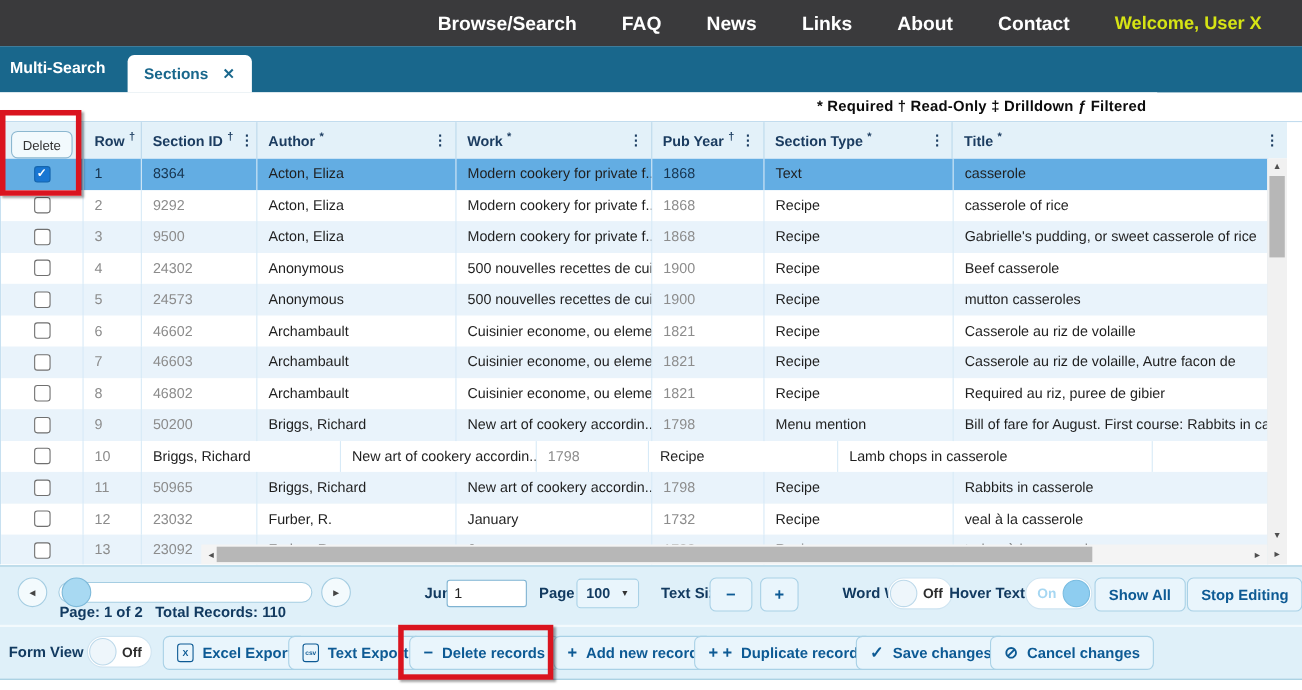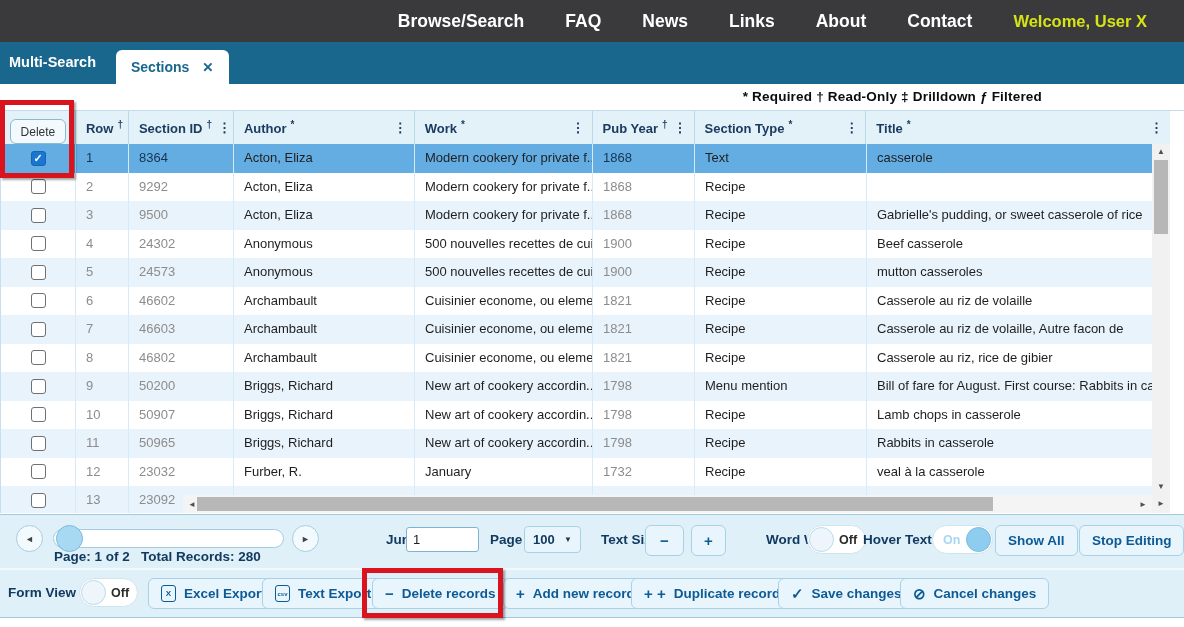--- a/index.html
+++ b/index.html
@@ -178,20 +178,21 @@
         <div class="grow">
           <div class="cell c-del ccheck">
             <div class="checkbox"></div>
           </div>
           <div class="cell c-row gray">2</div>
           <div class="cell c-sid gray">9292</div>
           <div class="cell c-auth">Acton, Eliza</div>
           <div class="cell c-work">Modern cookery for private f...</div>
           <div class="cell c-year gray">1868</div>
           <div class="cell c-type">Recipe</div>
+          <div class="cell c-title">casserole of rice</div>
         </div>
         <div class="grow stripe">
           <div class="cell c-del ccheck">
             <div class="checkbox"></div>
           </div>
           <div class="cell c-row gray">3</div>
           <div class="cell c-sid gray">9500</div>
           <div class="cell c-auth">Acton, Eliza</div>
           <div class="cell c-work">Modern cookery for private f...</div>
           <div class="cell c-year gray">1868</div>
@@ -249,40 +250,39 @@
         <div class="grow">
           <div class="cell c-del ccheck">
             <div class="checkbox"></div>
           </div>
           <div class="cell c-row gray">8</div>
           <div class="cell c-sid gray">46802</div>
           <div class="cell c-auth">Archambault</div>
           <div class="cell c-work">Cuisinier econome, ou eleme...</div>
           <div class="cell c-year gray">1821</div>
           <div class="cell c-type">Recipe</div>
-          <div class="cell c-title">Casserole au riz, rice de gibier</div>
+          <div class="cell c-title">Required au riz, puree de gibier</div>
         </div>
         <div class="grow stripe">
           <div class="cell c-del ccheck">
             <div class="checkbox"></div>
           </div>
           <div class="cell c-row gray">9</div>
           <div class="cell c-sid gray">50200</div>
           <div class="cell c-auth">Briggs, Richard</div>
           <div class="cell c-work">New art of cookery accordin...</div>
           <div class="cell c-year gray">1798</div>
           <div class="cell c-type">Menu mention</div>
           <div class="cell c-title">Bill of fare for August. First course: Rabbits in casser...</div>
         </div>
         <div class="grow">
           <div class="cell c-del ccheck">
             <div class="checkbox"></div>
           </div>
           <div class="cell c-row gray">10</div>
-          <div class="cell c-sid gray">50907</div>
           <div class="cell c-auth">Briggs, Richard</div>
           <div class="cell c-work">New art of cookery accordin...</div>
           <div class="cell c-year gray">1798</div>
           <div class="cell c-type">Recipe</div>
           <div class="cell c-title">Lamb chops in casserole</div>
         </div>
         <div class="grow stripe">
           <div class="cell c-del ccheck">
             <div class="checkbox"></div>
           </div>
@@ -340,21 +340,21 @@
       <div class="circ" style="left:16px;top:10px;">
           <span>◄</span>
         </div>
       <div class="track" style="left:53px;top:14px;"></div>
       <div class="knob" style="left:56px;top:10px;"></div>
       <div class="circ" style="left:292px;top:10px;">
           <span>►</span>
         </div>
 
       <span class="blabel" style="left:54px;top:34px;">
-        <span>Page: 1 of 2</span>&nbsp;&nbsp;&nbsp;<span>Total Records: 280</span>
+        <span>Page: 1 of 2</span>&nbsp;&nbsp;&nbsp;<span>Total Records: 110</span>
       </span>
 
       <span class="blabel" style="left:386px;top:17px;">Jump To:</span>
       <input class="tinput" style="left: 406px; top: 12px;" value="1">
 
       <span class="blabel" style="left:490px;top:17px;">Page Size:</span>
       <div class="tselect" style="left:524px;top:11px;">
         <span class="val">100</span>
         <span class="car">▼</span>
       </div>

